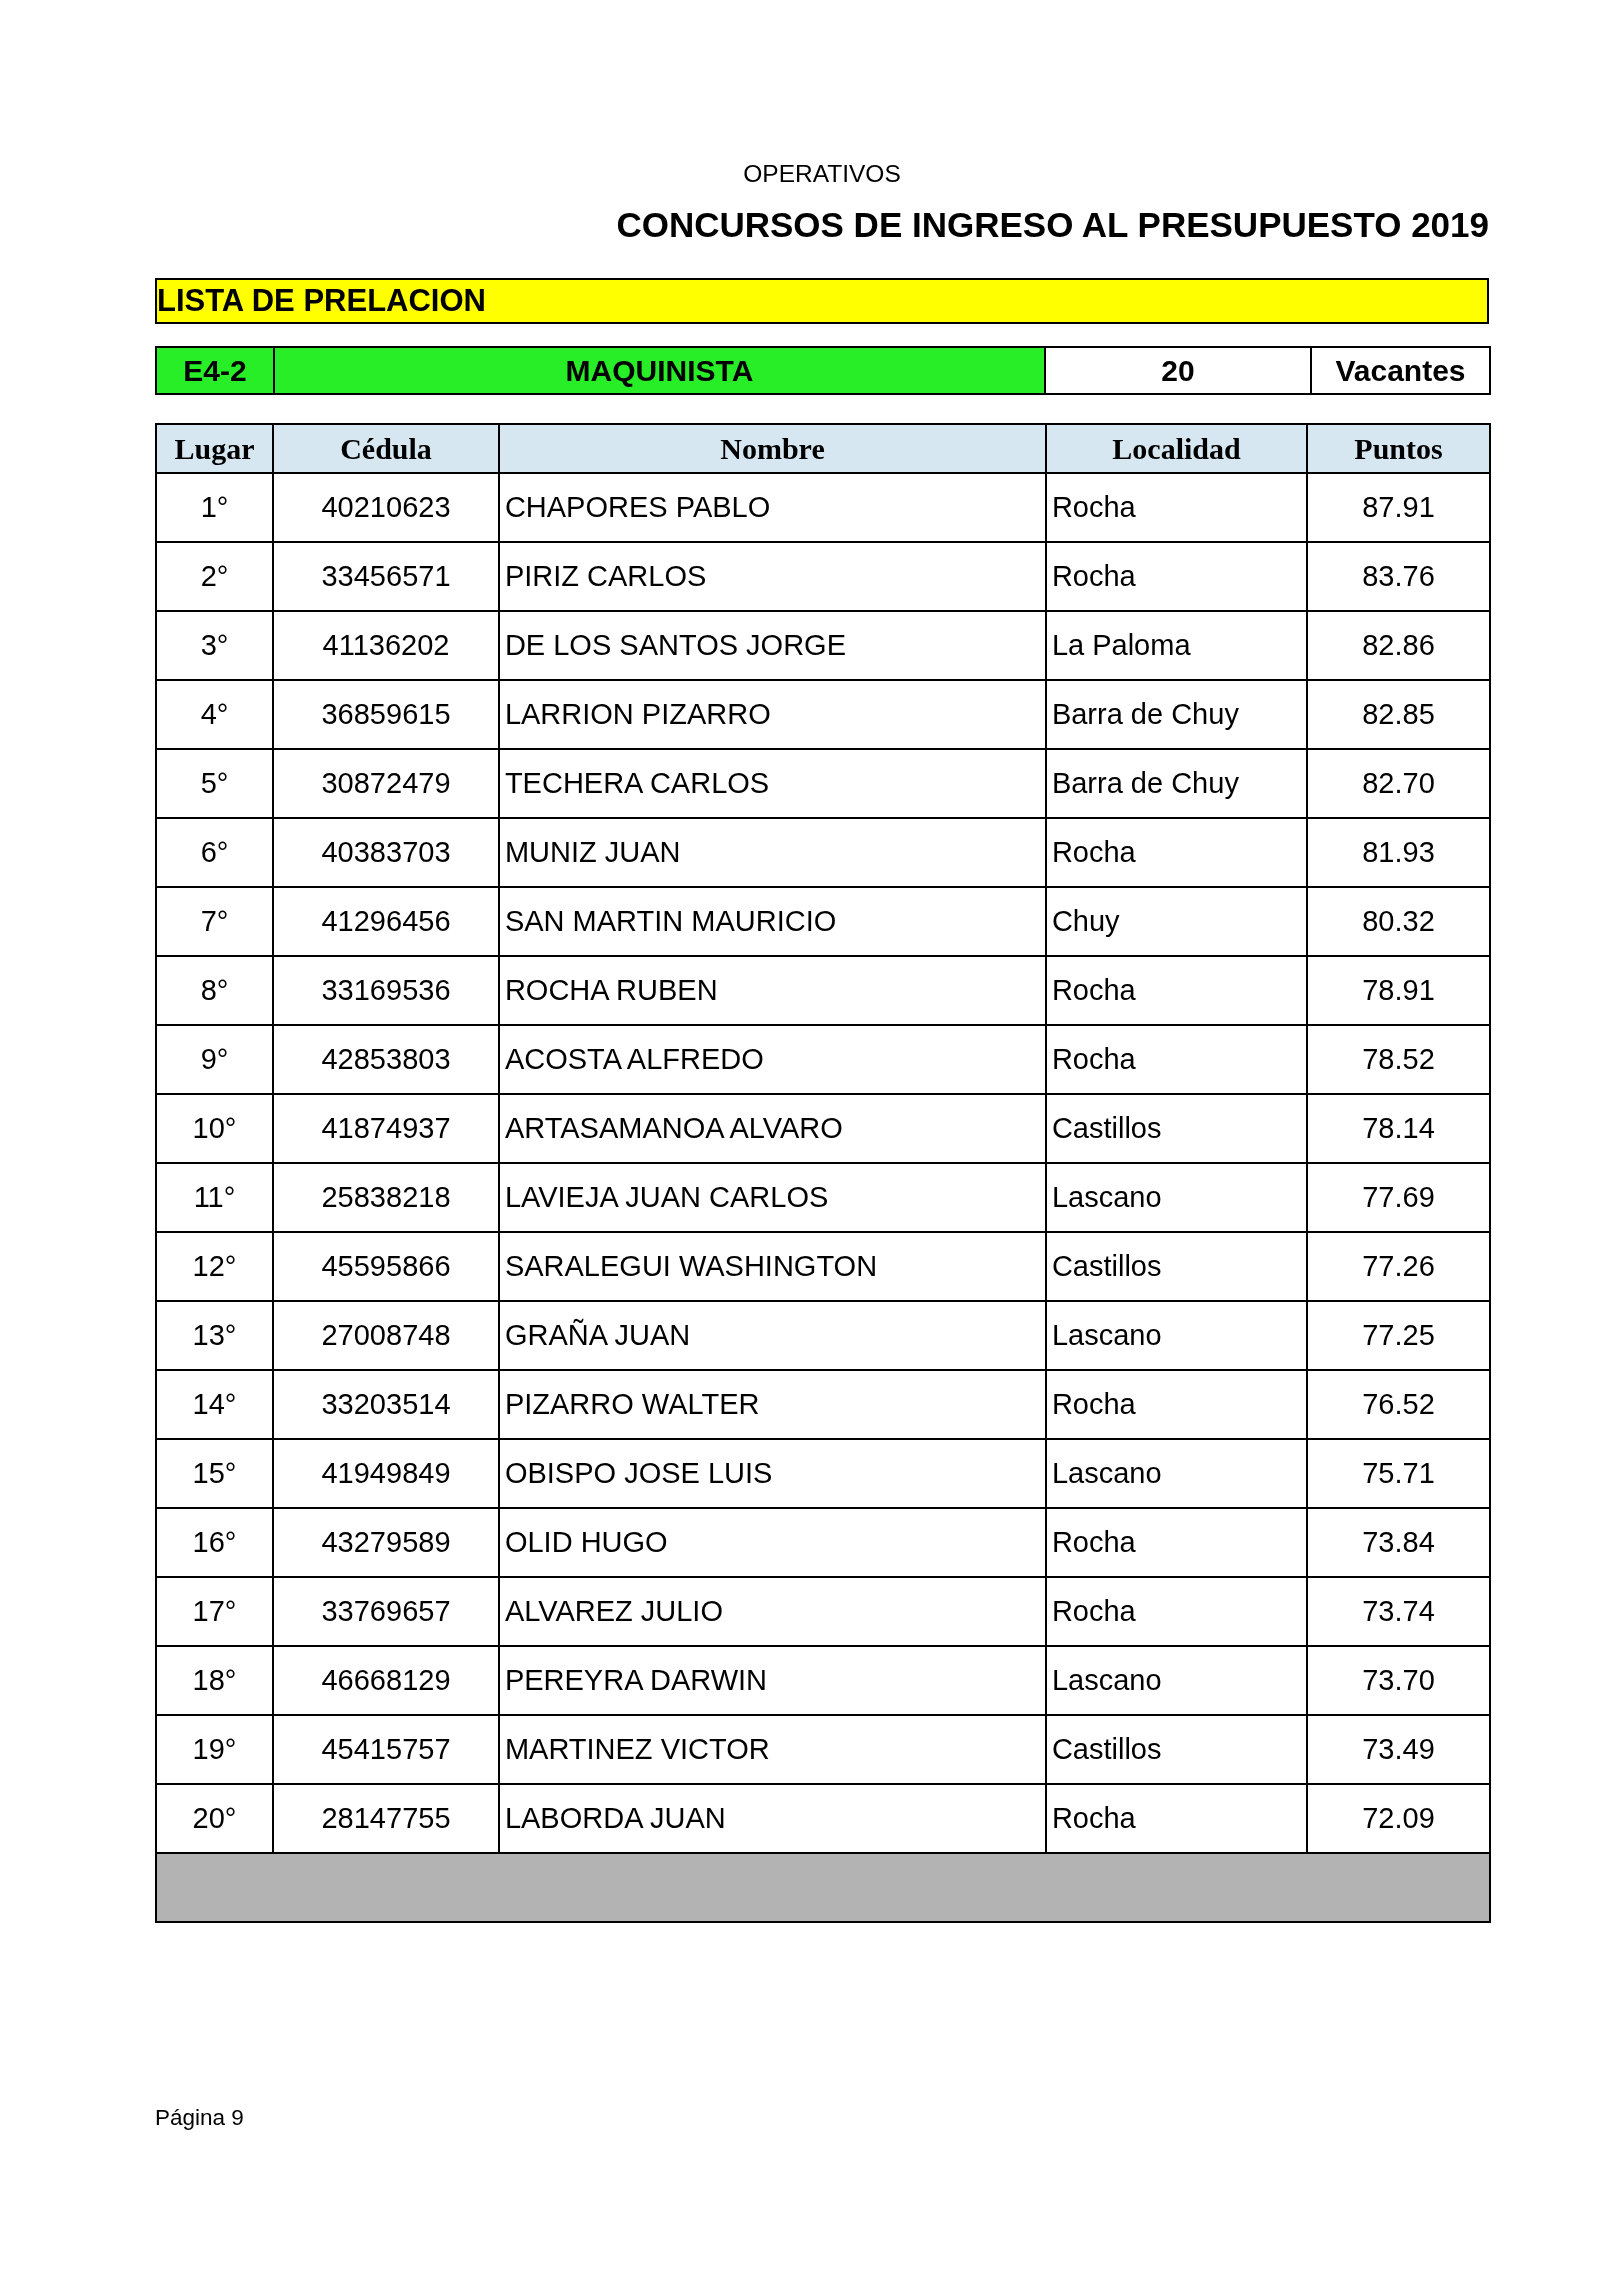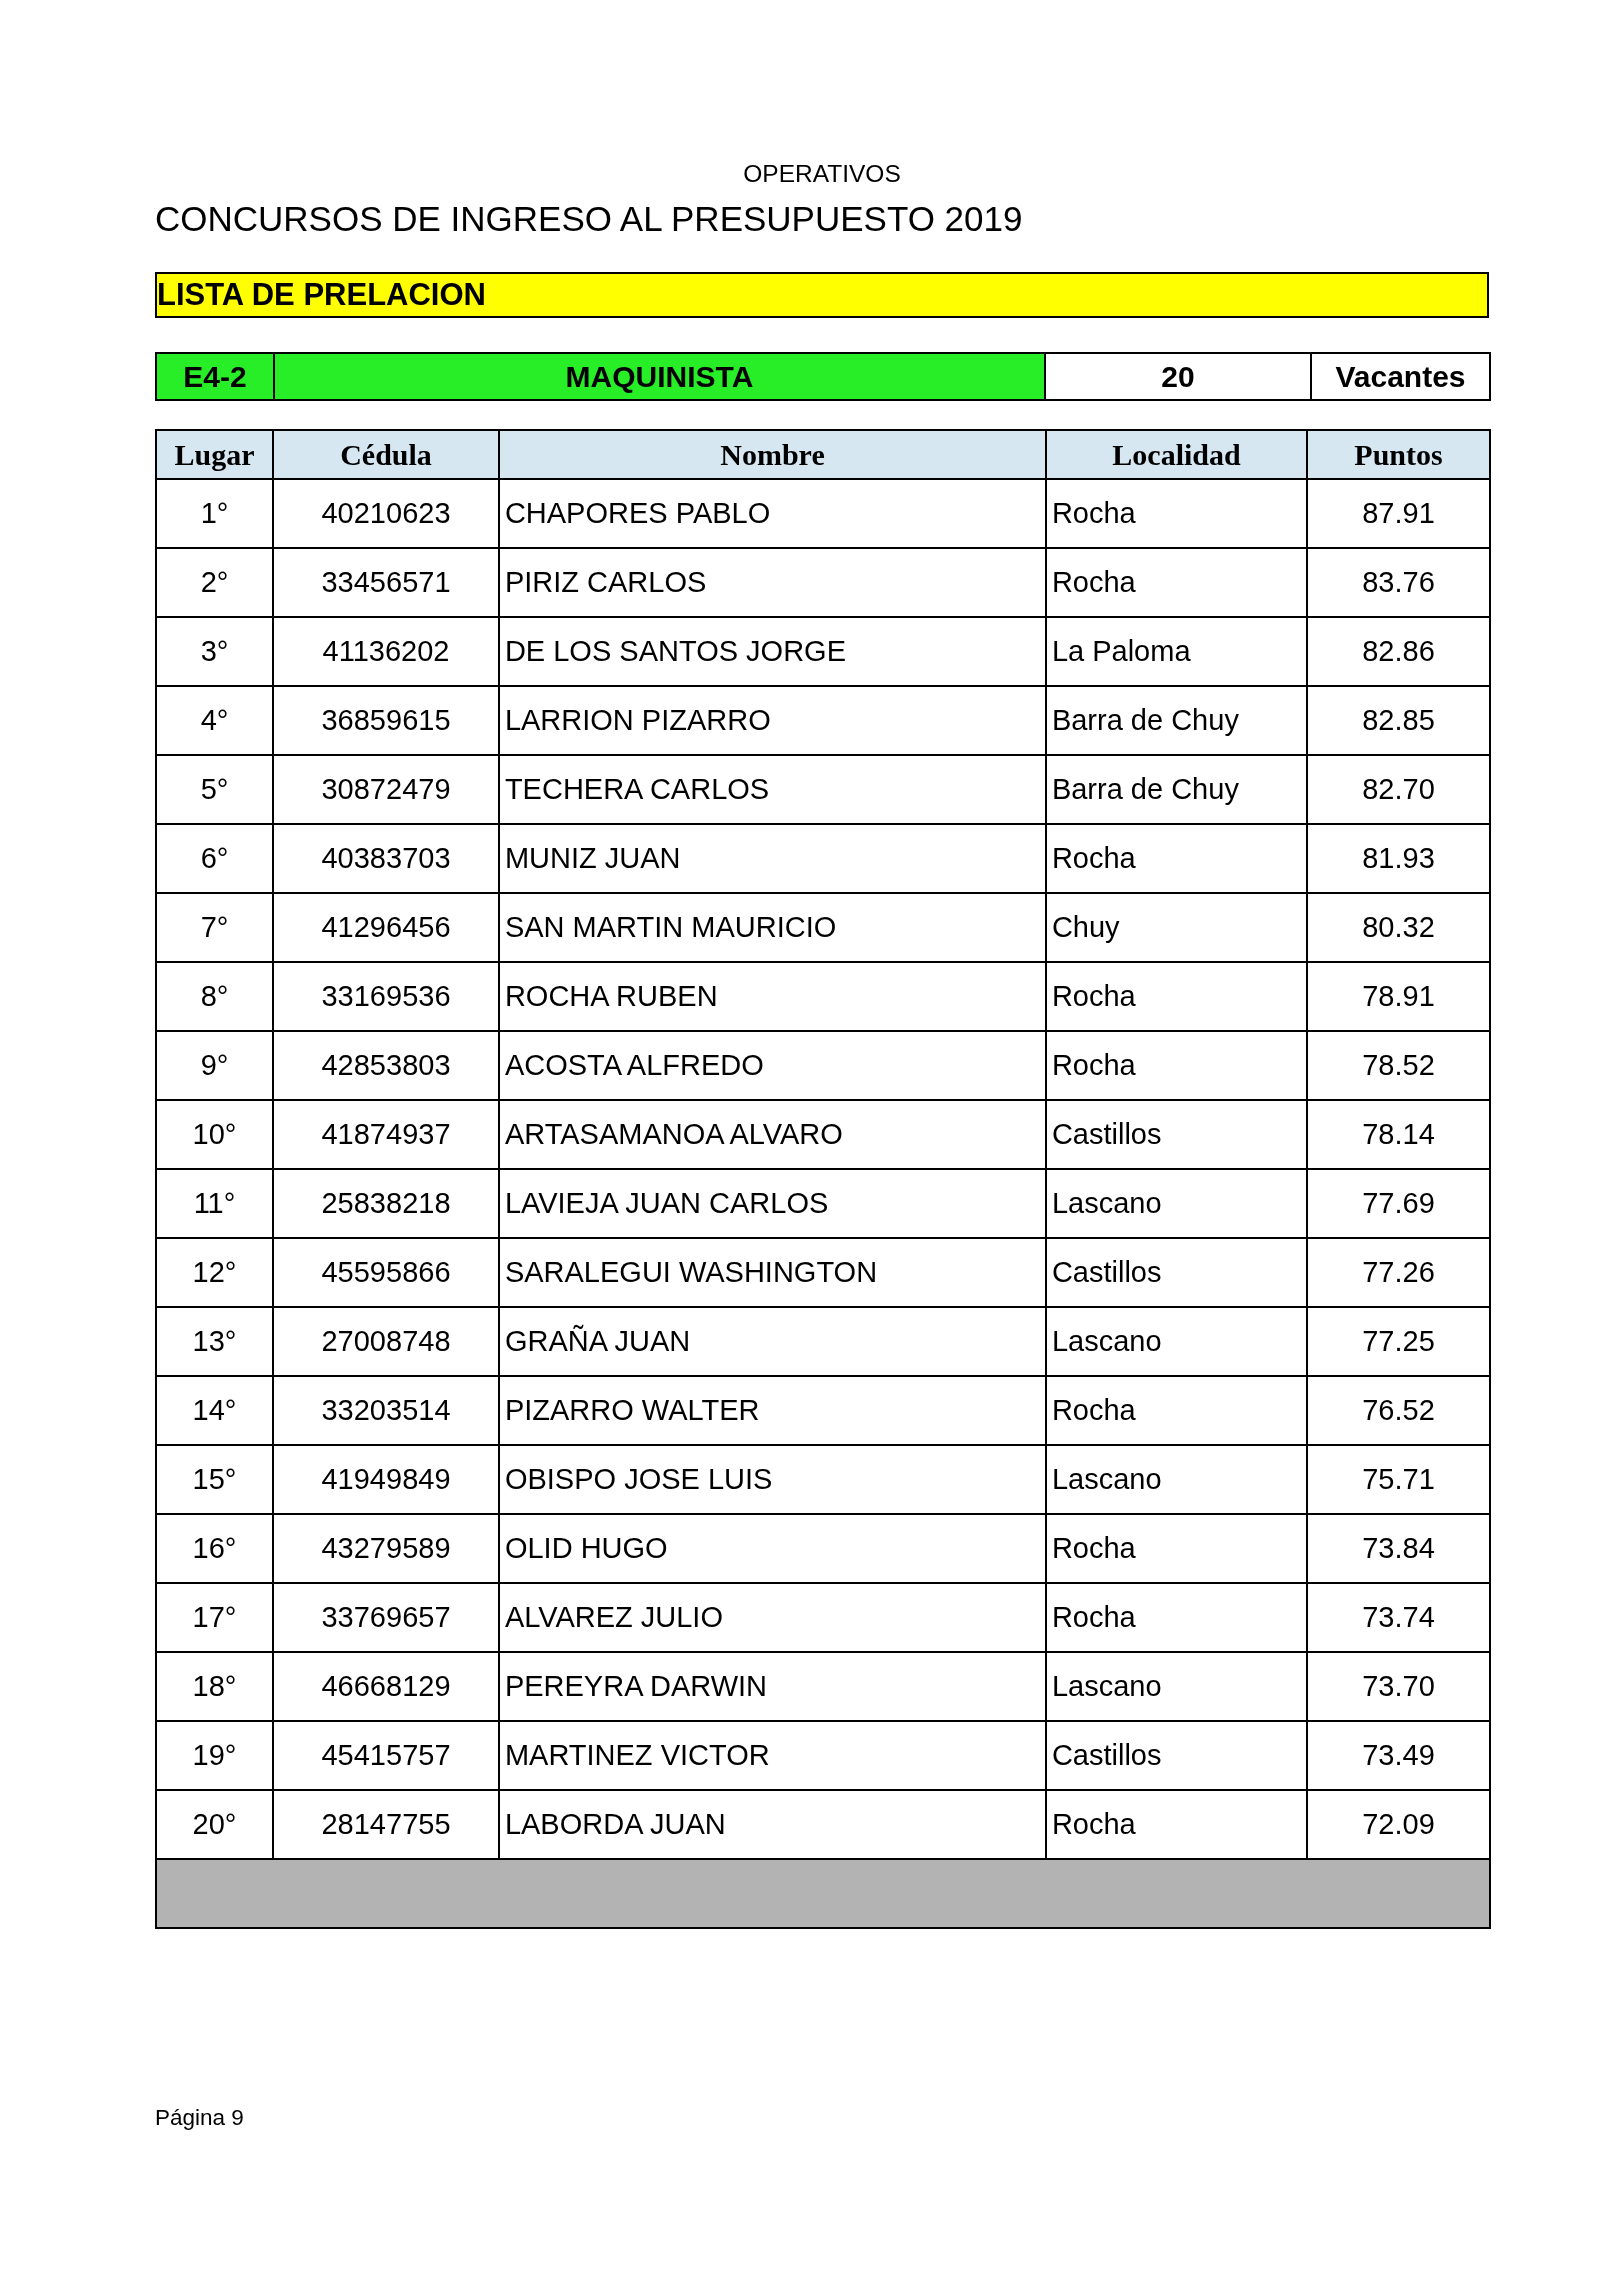--- a/index.html
+++ b/index.html
@@ -16,41 +16,41 @@
     margin-left: 155px;
     width: 1334px;
   }
   .suptitle {
     padding-top: 160px;
     text-align: center;
     font-size: 24.5px;
     line-height: 28px;
   }
   .title {
-    margin-top: 12px;
-    text-align: left;
+    margin-top: 18px;
+    text-align: right;
     font-size: 35px;
     line-height: 37px;
-    font-weight: normal;
+    font-weight: bold;
   }
   .banner {
     margin-top: 35px;
     height: 46px;
     border: 2px solid var(--border);
     background: var(--banner_bg);
     font-size: 31px;
     line-height: 42px;
     font-weight: bold;
   }
   table {
     border-collapse: collapse;
     table-layout: fixed;
     width: 1334px;
   }
-  .category { margin-top: 34px; border-radius: 10px; }
+  .category { margin-top: 22px; border-radius: 10px; }
   .category td {
     border: 2px solid var(--border);
     height: 47px;
     font-size: 30px;
     font-weight: bold;
     text-align: center;
     vertical-align: middle;
     overflow: hidden;
   }
   .category td.green { background: var(--category_bg); }

